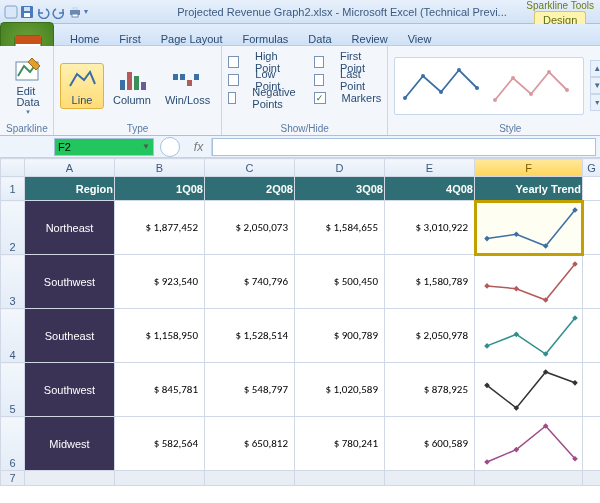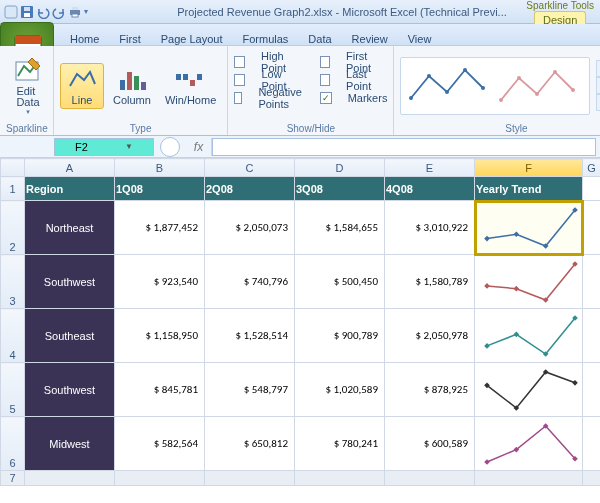--- a/index.html
+++ b/index.html
@@ -28,34 +28,34 @@
   .bigbtn.active { background:linear-gradient(#fff0b0,#ffdd77); border:1px solid #e0b33a;}
   .bigbtn .lbl { font-size:11px; color:#2a4b73; margin-top:2px;}
   .chkrow { display:flex; align-items:center; gap:16px; color:#2a4b73; font-size:11px; height:18px;}
   .chk { width:12px; height:12px; border:1px solid #7a93b5; background:#fff; display:inline-flex; align-items:center; justify-content:center; font-size:9px; color:#2a6b2a;}
   .style-gallery { width:190px; height:58px; border:1px solid #c7d8ed; background:#fff; border-radius:2px;}
   .mini-arrow { width:14px; display:flex; flex-direction:column; justify-content:space-between; margin-left:2px;}
   .mini-arrow div { height:17px; border:1px solid #c7d8ed; background:#e9f1fb; font-size:8px; display:flex; align-items:center; justify-content:center; color:#4a6b94;}
 
   
   .fxrow { height:22px; border-bottom:1px solid #c2d4ea; display:flex; align-items:center; background:#eef4fb;}
-  .namebox { width:100px; margin-left:54px; height:18px; border:1px solid #a9c1e0; background:#5eead4; display:flex; align-items:center; padding:0 20px; font-size:11px;}
+  .namebox { width:100px; margin-left:54px; height:18px; border:1px solid #a9c1e0; background:#22c55e; display:flex; align-items:center; padding:0 3px; font-size:11px;}
   .namebox .dd { margin-left:auto; color:#555; font-size:8px;}
   .fxcircle { width:20px; height:20px; border:1px solid #a9c1e0; border-radius:50%; margin:0 6px; background:#fff;}
   .fxlabel { width:26px; font-style:italic; color:#7a7a7a; font-size:12px; text-align:center; border-right:1px solid #c7d8ed; height:18px; line-height:18px;}
   .fxinput { flex:1; height:18px; border:1px solid #a9c1e0; background:#fff; margin-right:4px;}
 
   
   .sheet { position:relative; }
   table.grid { border-collapse:collapse; width:100%; table-layout:fixed; }
   .grid th, .grid td { border:1px solid #d0d7e5; font-size:11px; }
   .grid thead th { background:linear-gradient(#f3f7fc,#e3ecf7); color:#3c5a80; height:18px; font-weight:normal; text-align:center;}
   .grid thead th.selcol { background:linear-gradient(#ffe89a,#ffd65a); color:#7a5b00;}
   .rowhdr { background:linear-gradient(#f3f7fc,#e3ecf7); text-align:center; color:#3c5a80; width:24px;}
-  .colhdr-region { background:#2f6e74; color:#fff; font-weight:bold; text-align:left; height:24px;}
+  .colhdr-region { background:#2f6e74; color:#fff; font-weight:bold; text-align:right; height:24px;}
   .row-region { background:#3a3356; color:#fff; font-weight:normal; text-align:center; vertical-align:middle;}
   .money { text-align:right; padding:0 6px; font-family:Calibri, sans-serif; font-size:12px; color:#000; vertical-align:middle; height:54px; background:#fff;}
   .short { height:16px;}
   .selcell { outline:3px solid #c2a000; outline-offset:-2px; background:#fffef2 !important;}
   .bottomstrip td { background:#e9eef5; height:14px;}
 
   
   .spark svg { display:block; }
   .officeglyph { fill:#c9521c; }
 
@@ -146,21 +146,21 @@
           </svg>
         <div class="lbl">Column</div>
       </div>
       <div class="bigbtn">
         <svg width="34" height="26">
             <rect x="2" y="8" width="5" height="6" fill="#3b6fa6"></rect>
             <rect x="9" y="8" width="5" height="6" fill="#3b6fa6"></rect>
             <rect x="16" y="14" width="5" height="6" fill="#b35a5a"></rect>
             <rect x="23" y="8" width="5" height="6" fill="#3b6fa6"></rect>
           </svg>
-        <div class="lbl">Win/Home</div>
+        <div class="lbl">Win/Loss</div>
       </div>
     </div>
     <div class="group-label">Type</div>
   </div>
 
   <div class="group">
     <div class="group-body" style="flex-direction:row; gap:14px; align-items:flex-start; padding-top:4px">
       <div id="chk-col1">
           <div class="chkrow">
             <span class="chk"></span>

